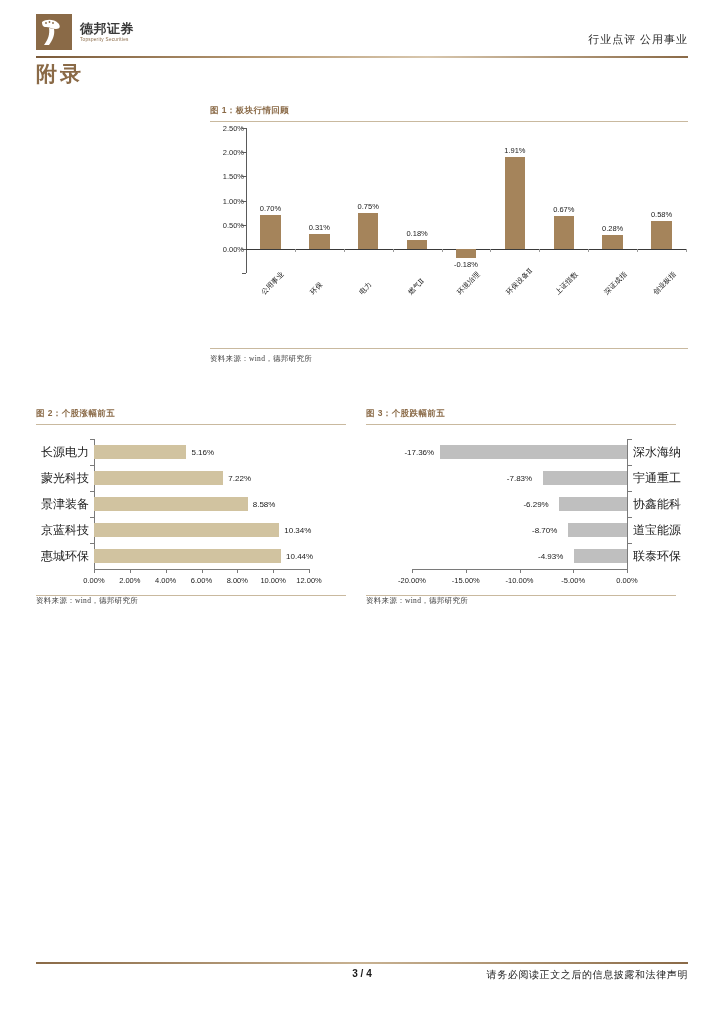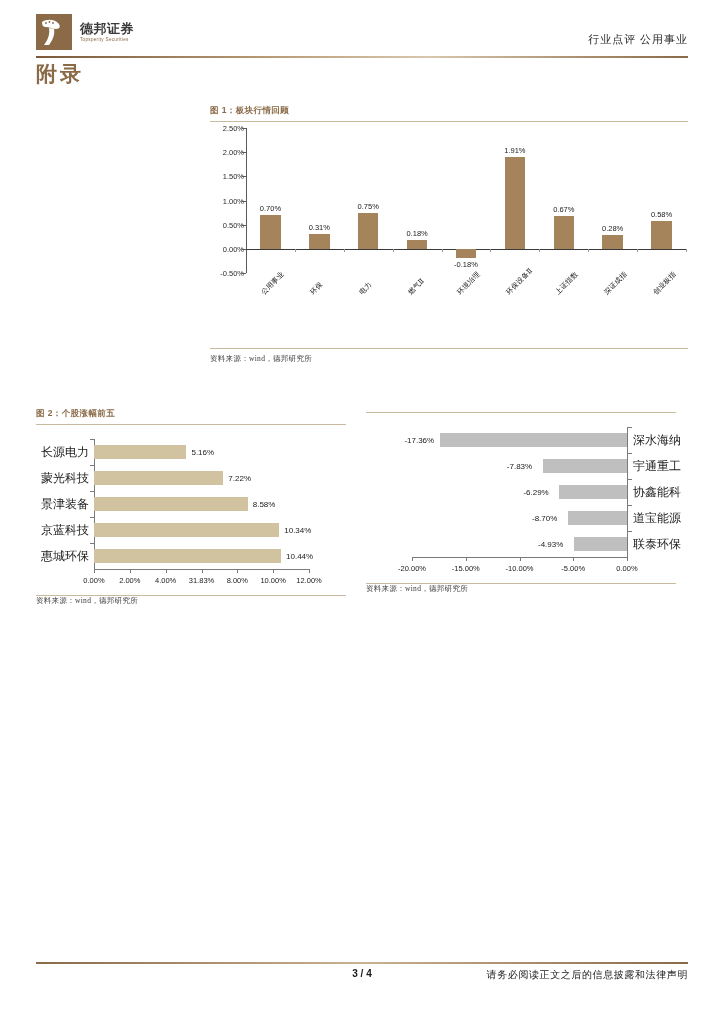--- a/index.html
+++ b/index.html
@@ -120,23 +120,20 @@
         </div>
         <div class="c1-tick" style="top: 72.5px;"></div>
         <div class="c1-ylabels" style="height: 145px;">
           <div style="top: 96.6667px;">0.50%</div>
         </div>
         <div class="c1-tick" style="top: 96.6667px;"></div>
         <div class="c1-ylabels" style="height: 145px;">
           <div style="top: 120.833px;">0.00%</div>
         </div>
         <div class="c1-tick" style="top: 120.833px;"></div>
-        <div class="c1-ylabels" style="height: 145px;">
-          <div style="top: 145px;">-0.50%</div>
-        </div>
         <div class="c1-tick" style="top: 145px;"></div>
         <div class="c1-axisline"></div>
         <div class="c1-zero" style="top: 120.833px;"></div>
         <div class="c1-bar" style="left: 50.1778px; width: 20.5333px; top: 87px; height: 33.8333px; background: rgb(165, 132, 91);"></div>
         <div class="c1-val" style="width: 62.8889px; left: 29px; top: 76px;">0.70%</div>
         <div class="c1-xtick" style="left: 84.8889px; top: 120.833px;"></div>
         <div class="c1-cat" style="left: 56.4444px; top: 159px;">公用事业</div>
         <div class="c1-bar" style="left: 99.0667px; width: 20.5333px; top: 105.85px; height: 14.9833px; background: rgb(165, 132, 91);"></div>
         <div class="c1-val" style="width: 62.8889px; left: 77.8889px; top: 94.85px;">0.31%</div>
         <div class="c1-xtick" style="left: 133.778px; top: 120.833px;"></div>
@@ -180,21 +177,21 @@
     <div class="hbar-plot" id="c2-plot">
         <div class="hb-axis" style="left: 58px; top: 4px; width: 1px; height: 130px;"></div>
         <div class="hb-axis" style="left: 58px; top: 134px; width: 215px; height: 1px;"></div>
         <div class="hb-tick" style="left: 58px; top: 134px; width: 1px; height: 4px;"></div>
         <div class="hb-xlab" style="left: 58px; top: 141px;">0.00%</div>
         <div class="hb-tick" style="left: 93.8333px; top: 134px; width: 1px; height: 4px;"></div>
         <div class="hb-xlab" style="left: 93.8333px; top: 141px;">2.00%</div>
         <div class="hb-tick" style="left: 129.667px; top: 134px; width: 1px; height: 4px;"></div>
         <div class="hb-xlab" style="left: 129.667px; top: 141px;">4.00%</div>
         <div class="hb-tick" style="left: 165.5px; top: 134px; width: 1px; height: 4px;"></div>
-        <div class="hb-xlab" style="left: 165.5px; top: 141px;">31.83%</div>
+        <div class="hb-xlab" style="left: 165.5px; top: 141px;">6.00%</div>
         <div class="hb-tick" style="left: 201.333px; top: 134px; width: 1px; height: 4px;"></div>
         <div class="hb-xlab" style="left: 201.333px; top: 141px;">8.00%</div>
         <div class="hb-tick" style="left: 237.167px; top: 134px; width: 1px; height: 4px;"></div>
         <div class="hb-xlab" style="left: 237.167px; top: 141px;">10.00%</div>
         <div class="hb-tick" style="left: 273px; top: 134px; width: 1px; height: 4px;"></div>
         <div class="hb-xlab" style="left: 273px; top: 141px;">12.00%</div>
         <div class="hb-bar" style="left: 58px; width: 92.45px; top: 10.24px; height: 13.52px; background: rgb(209, 195, 160);"></div>
         <div class="hb-cat" style="top: 17px; right: 257px;">长源电力</div>
         <div class="hb-val" style="top: 17px; left: 155.45px;">5.16%</div>
         <div class="hb-tick" style="left: 54px; top: 4px; width: 4px; height: 1px;"></div>
@@ -213,20 +210,21 @@
         <div class="hb-bar" style="left: 58px; width: 187.05px; top: 114.24px; height: 13.52px; background: rgb(209, 195, 160);"></div>
         <div class="hb-cat" style="top: 121px; right: 257px;">惠城环保</div>
         <div class="hb-val" style="top: 121px; left: 250.05px;">10.44%</div>
         <div class="hb-tick" style="left: 54px; top: 108px; width: 4px; height: 1px;"></div>
       </div>
     <div class="fig-src-rule"></div>
     <div class="fig-src">资料来源：wind，德邦研究所</div>
   </div>
 
   <div class="fig" id="fig3">
+    <div class="fig-title">图 3：个股跌幅前五</div>
     <div class="fig-rule"></div>
     <div class="hbar-plot" id="c3-plot">
         <div class="hb-axis" style="left: 261px; top: 4px; width: 1px; height: 130px;"></div>
         <div class="hb-axis" style="left: 46px; top: 134px; width: 215px; height: 1px;"></div>
         <div class="hb-tick" style="left: 46px; top: 134px; width: 1px; height: 4px;"></div>
         <div class="hb-xlab" style="left: 46px; top: 141px;">-20.00%</div>
         <div class="hb-tick" style="left: 99.75px; top: 134px; width: 1px; height: 4px;"></div>
         <div class="hb-xlab" style="left: 99.75px; top: 141px;">-15.00%</div>
         <div class="hb-tick" style="left: 153.5px; top: 134px; width: 1px; height: 4px;"></div>
         <div class="hb-xlab" style="left: 153.5px; top: 141px;">-10.00%</div>

